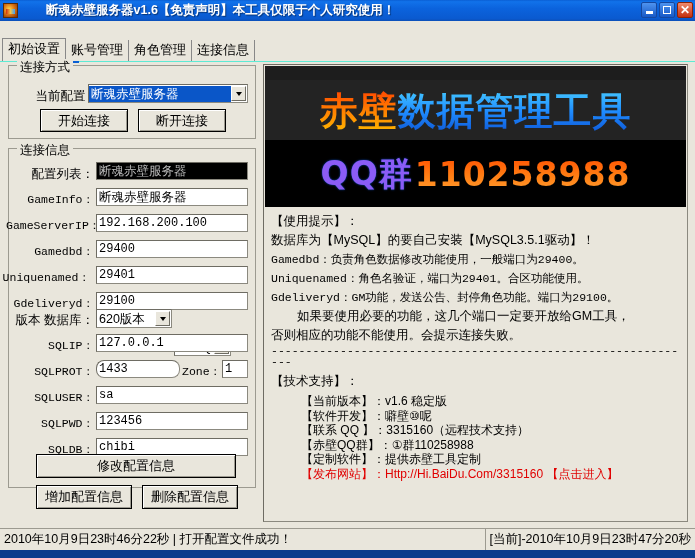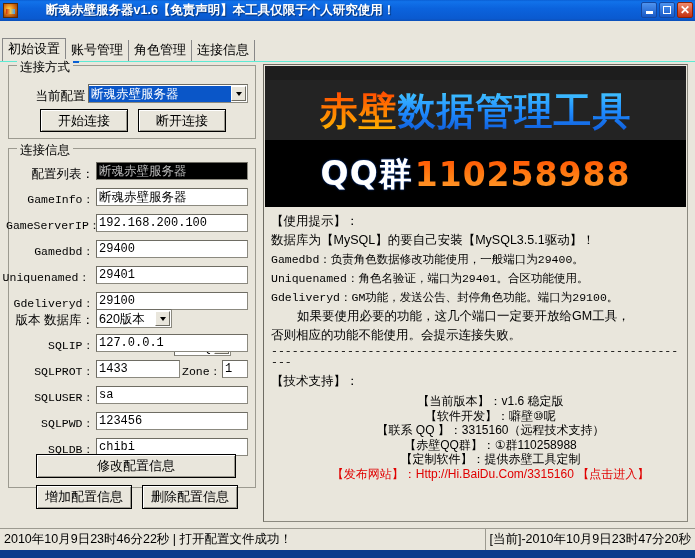--- a/index.html
+++ b/index.html
@@ -147,37 +147,37 @@
     background:linear-gradient(to bottom,#4bd2ff 0%,#1f8cff 50%,#0b4fd0 100%);
     -webkit-background-clip:text;background-clip:text;color:transparent;
     -webkit-text-fill-color:transparent;
   }
   .bnr-line2{
     position:absolute;left:0;top:84px;width:100%;height:48px;
     display:flex;align-items:center;justify-content:center;
     font-size:33px;font-weight:bold;letter-spacing:1px;
     font-family:"DejaVu Sans","Liberation Sans",sans-serif;
   }
-  .qq-blue{color:#ffffff;text-shadow:0 0 2px #0a4fd0;}
+  .qq-blue{color:#8b5cf6;text-shadow:0 0 2px #0a4fd0;}
   .qq-num{
     background:linear-gradient(to bottom,#ff4d00 0%,#ff7b12 50%,#ffa031 100%);
     -webkit-background-clip:text;background-clip:text;color:transparent;
     -webkit-text-fill-color:transparent;
     margin-left:2px;
   }
 
   .rtext{
     position:absolute;left:1px;top:143px;width:421px;height:314px;
     padding:4px 6px 0 6px;box-sizing:border-box;color:#000;
   }
   .tl{font-size:12.5px;line-height:19px;white-space:nowrap;}
   .tl.mono{font-family:"Liberation Mono","DejaVu Sans Mono",monospace;font-size:11.5px;}
   .tl.ind{padding-left:26px;}
   .dash{font-family:"Liberation Mono","DejaVu Sans Mono",monospace;font-size:11.5px;line-height:11px;letter-spacing:0px;color:#000;}
-  .sup{font-size:12px;line-height:14.5px;white-space:nowrap;padding-left:30px;text-align:center;}
+  .sup{font-size:12px;line-height:14.5px;white-space:nowrap;padding-left:30px;}
   .red{color:#e00000;}
 
   
   .statusbar{
     position:absolute;left:0;top:528px;width:695px;height:22px;
     border-top:1px solid #9c9a90;box-sizing:border-box;background:#e9e6dc;display:flex;
   }
   .sb-cell{
     font-size:12.5px;color:#000;display:flex;align-items:center;padding:0 4px;white-space:nowrap;
     box-sizing:border-box;
@@ -262,21 +262,21 @@
   </div>
   <div class="combo" style="left:174px;top:309px;width:57px;margin-top:28px;">
     <div class="ctext mono">MsSQL库</div>
     <div class="arrow"></div>
   </div>
 
   <div class="lbl mono" style="left:24px;top:338px;width:70px;">SQLIP：</div>
   <div class="tfield mono" style="left:96px;top:334px;width:152px;">127.0.0.1</div>
 
   <div class="lbl mono" style="left:14px;top:364px;width:80px;">SQLPROT：</div>
-  <div class="tfield mono" style="left:96px;top:360px;width:84px;">1433</div>
+  <div class="tfield mono" style="left:96px;top:360px;width:84px;border-radius:8px;">1433</div>
   <div class="lbl mono" style="left:182px;top:364px;width:38px;">Zone：</div>
   <div class="tfield mono" style="left:222px;top:360px;width:26px;">1</div>
 
   <div class="lbl mono" style="left:14px;top:390px;width:80px;">SQLUSER：</div>
   <div class="tfield mono" style="left:96px;top:386px;width:152px;">sa</div>
 
   <div class="lbl mono" style="left:18px;top:416px;width:76px;">SQLPWD：</div>
   <div class="tfield mono" style="left:96px;top:412px;width:152px;">123456</div>
 
   <div class="lbl mono" style="left:22px;top:442px;width:72px;">SQLDB：</div>

